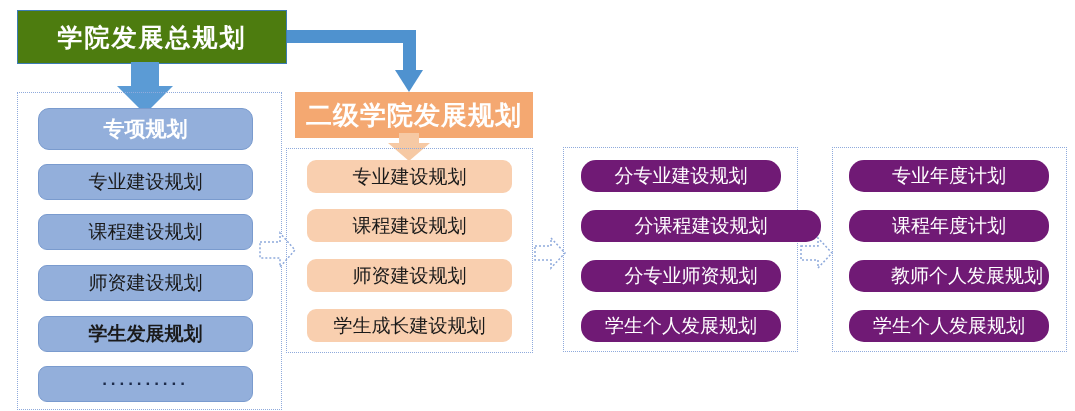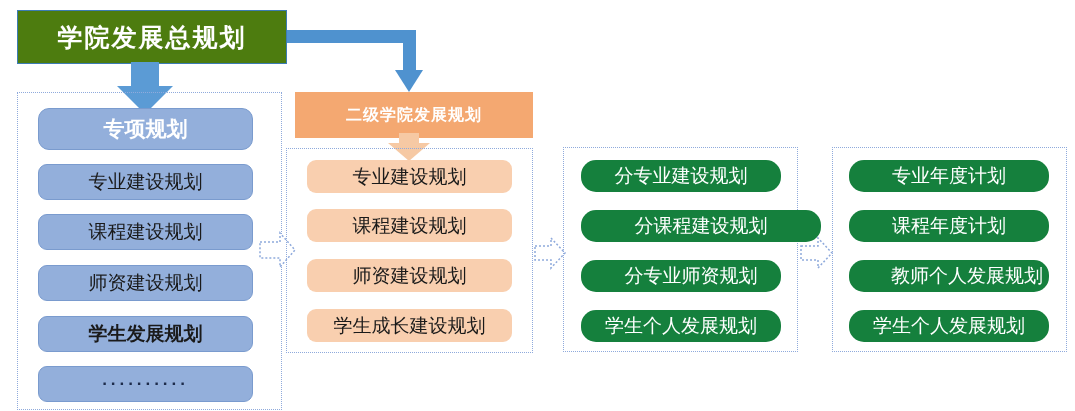--- a/index.html
+++ b/index.html
@@ -122,21 +122,21 @@
     position: absolute;
     left: 295px;
     top: 92px;
     width: 238px;
     height: 46px;
     background: #F4A871;
     display: flex;
     align-items: center;
     justify-content: center;
     color: #ffffff;
-    font-size: 16px;
+    font-size: 26px;
     font-weight: bold;
     letter-spacing: 1px;
     box-sizing: border-box;
   }
 
   
   .pill {
     position: absolute;
     box-sizing: border-box;
     border-radius: 9px;
@@ -158,21 +158,21 @@
     font-size: 21px;
     height: 42px;
     border-radius: 11px;
   }
   .pill-orange {
     background: #F9CFAF;
     border: none;
     color: #1a1a1a;
   }
   .pill-green {
-    background: #15803d;
+    background: #701a75;
     border: none;
     color: #ffffff;
     border-radius: 15px;
   }
   .dots-label {
     letter-spacing: 3px;
     font-size: 17px;
     font-weight: bold;
     color: #1d2b4a;
   }

